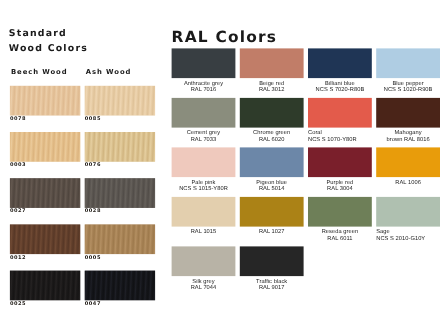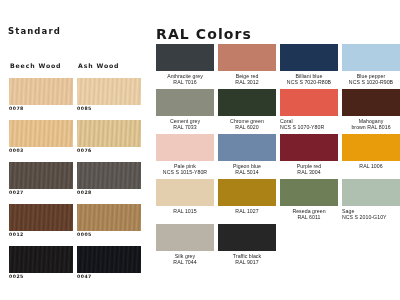--- a/index.html
+++ b/index.html
@@ -163,20 +163,21 @@
   .ral-label.left .ln { text-align: left; }
 </style>
 </head>
 <body>
 
 <div id="page">
 
   <div id="wood-panel">
 
     <div class="wood-title l1">Standard</div>
+    <div class="wood-title l2">Wood Colors</div>
 
     <div class="wood-colheads">
       <div class="wood-colhead c0">Beech Wood</div>
       <div class="wood-colhead c1">Ash Wood</div>
     </div>
 
     <div class="wood-grid" id="wood-grid">
         <div class="wood-row">
           <div class="wood-cell c0">
             <div class="wood-swatch" style="background: rgb(230, 196, 156);">

